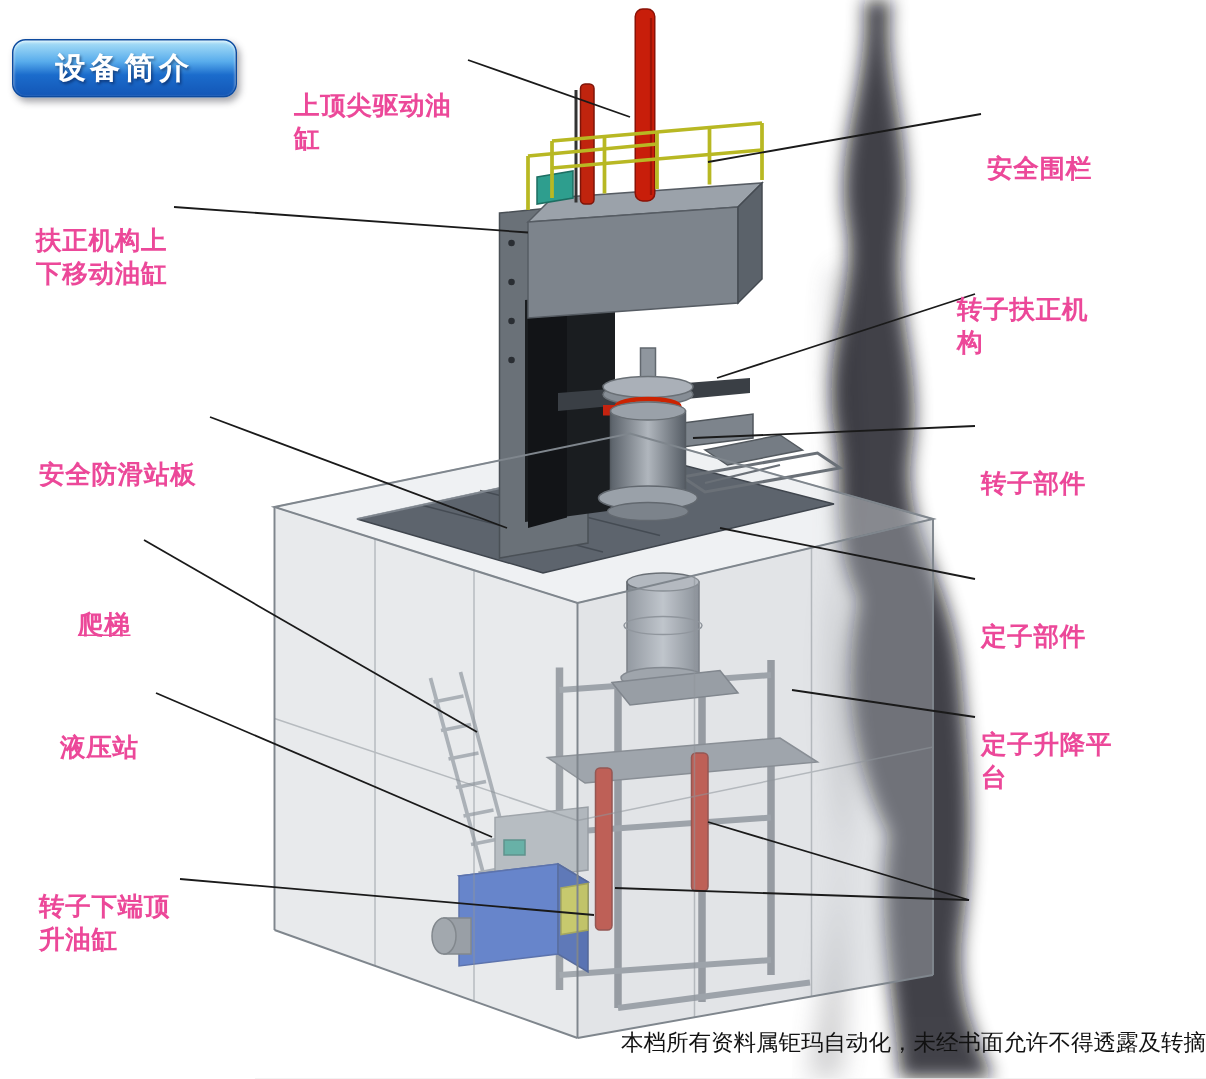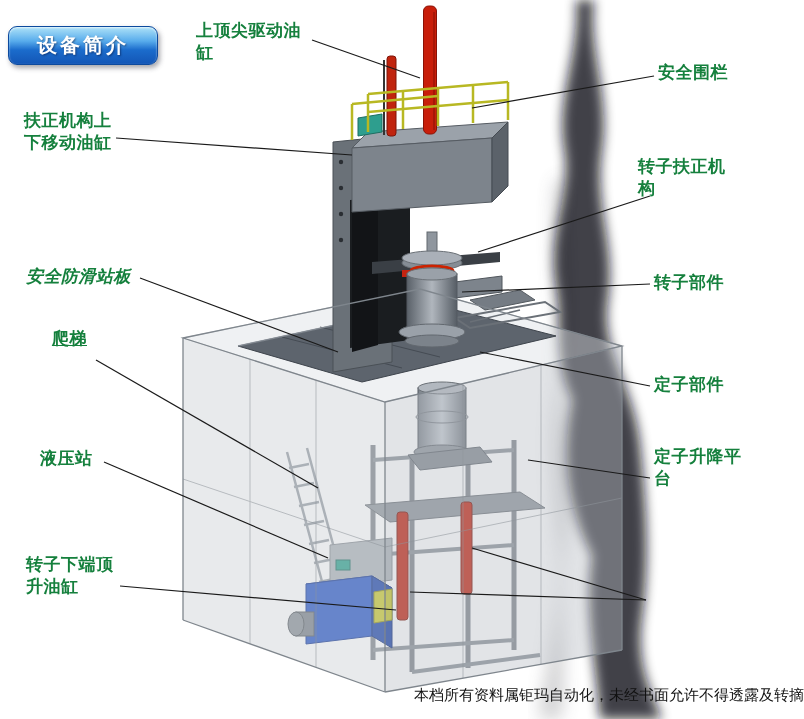--- a/index.html
+++ b/index.html
@@ -2,22 +2,22 @@
 <html><head>
 <meta charset="utf-8">
 <style>
   html,body{margin:0;padding:0;background:#e9e9e9;}
   #stage{
     position:relative;width:804px;height:719px;background:#ffffff;
     overflow:hidden;font-family:"Liberation Sans","DejaVu Sans",sans-serif;
   }
   #machine-svg{position:absolute;left:0;top:0;}
   .lbl{
-    position:absolute;font-size:17px;font-weight:600;color:#15803d;
-    line-height:1.32;letter-spacing:0.5px;
+    position:absolute;font-size:17px;font-weight:600;color:#ec4899;
+    line-height:1.32;letter-spacing:0.5px;margin-top:40px;
   }
   .badge{
     position:absolute;left:8px;top:26px;padding:5px 28px;
     font-size:20px;font-weight:bold;color:#fff;letter-spacing:3px;
     background:linear-gradient(180deg,#aee2f8 0%,#58acec 38%,#1b6ccc 62%,#1356b6 100%);
     border:1px solid #0d4a9e;border-radius:9px;
     box-shadow:2px 3px 5px rgba(60,60,70,.45), inset 0 1px 2px rgba(255,255,255,.7);
     text-shadow:1px 1px 2px rgba(0,0,30,.45);
   }
   .footer{
@@ -213,25 +213,25 @@
   <div class="badge">设备简介</div>
 
   <div class="lbl" style="left:196px;top:20px;width:110px;">上顶尖驱动油缸</div>
 
   <div class="lbl" style="left:658px;top:62px;width:90px;">安全围栏</div>
 
   <div class="lbl" style="left:24px;top:110px;width:90px;">扶正机构上下移动油缸</div>
 
   <div class="lbl" style="left:638px;top:156px;width:90px;">转子扶正机构</div>
 
-  <div class="lbl" style="left:26px;top:266px;width:115px;font-style:italic;">安全防滑站板</div>
+  <div class="lbl" style="left:26px;top:266px;width:115px;">安全防滑站板</div>
 
   <div class="lbl" style="left:654px;top:272px;width:90px;">转子部件</div>
 
-  <div class="lbl" style="left:52px;top:328px;width:45px;text-decoration:underline;">爬梯</div>
+  <div class="lbl" style="left:52px;top:366px;width:45px;text-decoration:underline;">爬梯</div>
 
   <div class="lbl" style="left:654px;top:374px;width:90px;">定子部件</div>
 
   <div class="lbl" style="left:40px;top:448px;width:65px;">液压站</div>
 
   <div class="lbl" style="left:654px;top:446px;width:90px;">定子升降平台</div>
 
   <div class="lbl" style="left:26px;top:554px;width:90px;">转子下端顶升油缸</div>
 
 

